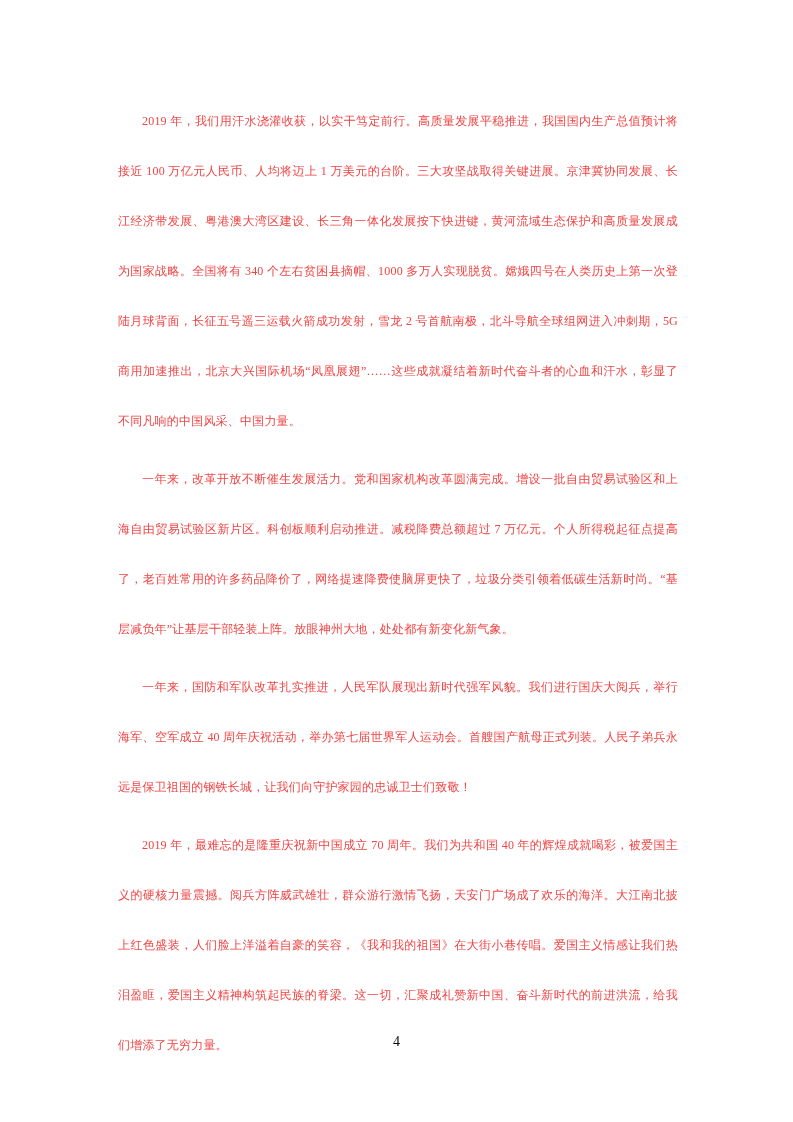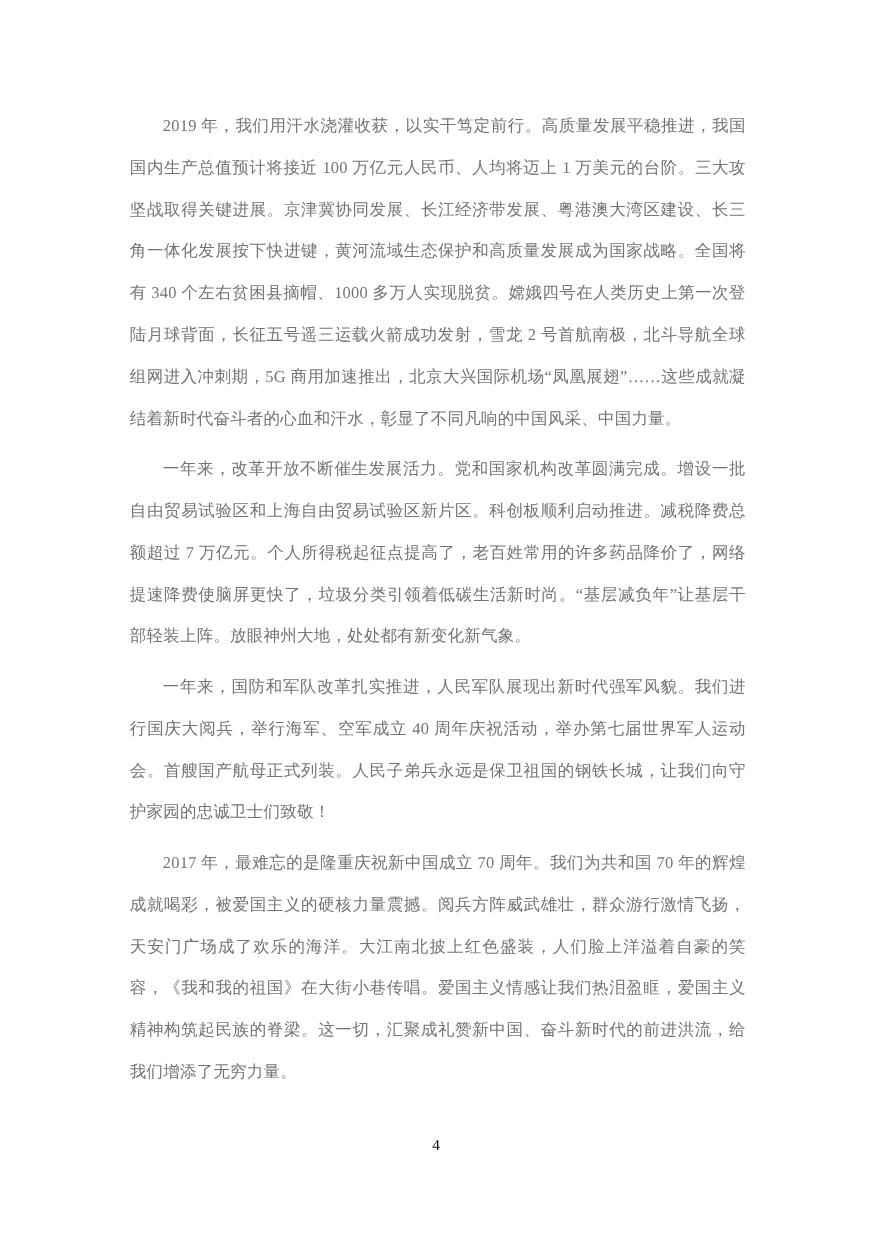--- a/index.html
+++ b/index.html
@@ -20,26 +20,26 @@
     overflow: hidden;
   }
   .content {
     position: absolute;
     left: 118px;
     top: 96px;
     width: 560px;
   }
   .para {
     margin: 0 0 8px 0;
-    font-size: 15px;
-    line-height: 38px;
+    font-size: 12px;
+    line-height: 50px;
     text-align: justify;
     text-justify: inter-ideograph;
     text-indent: 2em;
-    color: #737373;
+    color: #ef4444;
     letter-spacing: 0.2px;
     word-break: break-all;
   }
   .footer {
     position: absolute;
     left: 0;
     top: 1032px;
     width: 793px;
     text-align: center;
   }
@@ -50,18 +50,18 @@
   }
 </style>
 </head>
 <body>
 
 <div class="page">
   <div class="content">
     <p class="para">2019 年，我们用汗水浇灌收获，以实干笃定前行。高质量发展平稳推进，我国国内生产总值预计将接近 100 万亿元人民币、人均将迈上 1 万美元的台阶。三大攻坚战取得关键进展。京津冀协同发展、长江经济带发展、粤港澳大湾区建设、长三角一体化发展按下快进键，黄河流域生态保护和高质量发展成为国家战略。全国将有 340 个左右贫困县摘帽、1000 多万人实现脱贫。嫦娥四号在人类历史上第一次登陆月球背面，长征五号遥三运载火箭成功发射，雪龙 2 号首航南极，北斗导航全球组网进入冲刺期，5G 商用加速推出，北京大兴国际机场“凤凰展翅”……这些成就凝结着新时代奋斗者的心血和汗水，彰显了不同凡响的中国风采、中国力量。</p>
     <p class="para">一年来，改革开放不断催生发展活力。党和国家机构改革圆满完成。增设一批自由贸易试验区和上海自由贸易试验区新片区。科创板顺利启动推进。减税降费总额超过 7 万亿元。个人所得税起征点提高了，老百姓常用的许多药品降价了，网络提速降费使脑屏更快了，垃圾分类引领着低碳生活新时尚。“基层减负年”让基层干部轻装上阵。放眼神州大地，处处都有新变化新气象。</p>
     <p class="para">一年来，国防和军队改革扎实推进，人民军队展现出新时代强军风貌。我们进行国庆大阅兵，举行海军、空军成立 40 周年庆祝活动，举办第七届世界军人运动会。首艘国产航母正式列装。人民子弟兵永远是保卫祖国的钢铁长城，让我们向守护家园的忠诚卫士们致敬！</p>
-    <p class="para">2017 年，最难忘的是隆重庆祝新中国成立 70 周年。我们为共和国 70 年的辉煌成就喝彩，被爱国主义的硬核力量震撼。阅兵方阵威武雄壮，群众游行激情飞扬，天安门广场成了欢乐的海洋。大江南北披上红色盛装，人们脸上洋溢着自豪的笑容，《我和我的祖国》在大街小巷传唱。爱国主义情感让我们热泪盈眶，爱国主义精神构筑起民族的脊梁。这一切，汇聚成礼赞新中国、奋斗新时代的前进洪流，给我们增添了无穷力量。</p>
+    <p class="para">2019 年，最难忘的是隆重庆祝新中国成立 70 周年。我们为共和国 40 年的辉煌成就喝彩，被爱国主义的硬核力量震撼。阅兵方阵威武雄壮，群众游行激情飞扬，天安门广场成了欢乐的海洋。大江南北披上红色盛装，人们脸上洋溢着自豪的笑容，《我和我的祖国》在大街小巷传唱。爱国主义情感让我们热泪盈眶，爱国主义精神构筑起民族的脊梁。这一切，汇聚成礼赞新中国、奋斗新时代的前进洪流，给我们增添了无穷力量。</p>
   </div>
   <div class="footer">
     <span class="page-number">4</span>
   </div>
 </div>
 
 </body></html>

